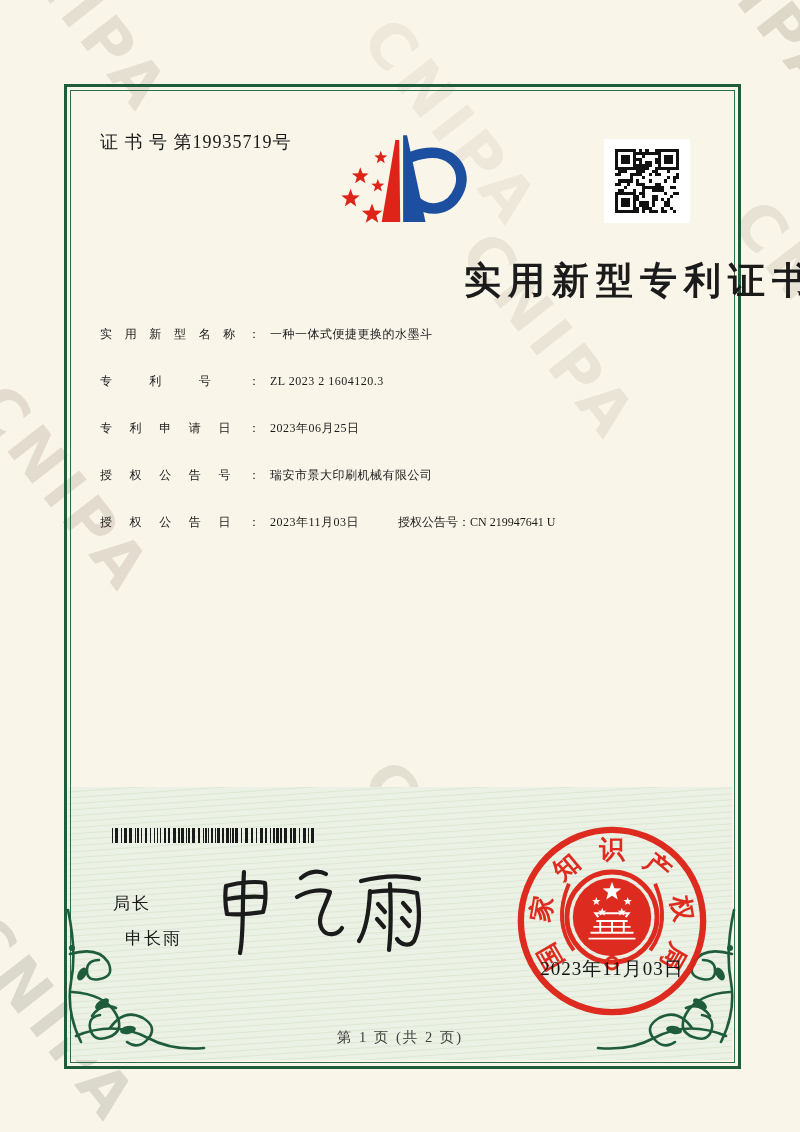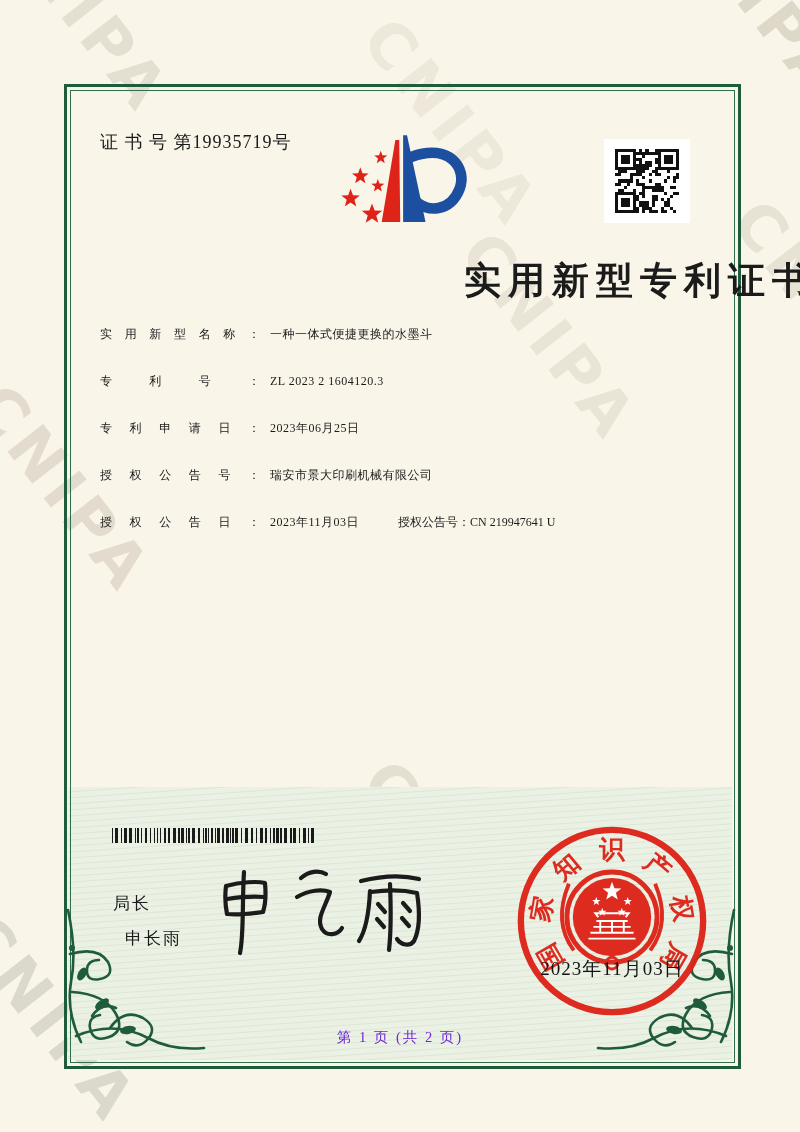--- a/index.html
+++ b/index.html
@@ -63,21 +63,21 @@
   .barcode{position:absolute; left:112px; top:828px; width:206px; height:15px; z-index:5;}
   .barcode .bar{position:absolute; top:0; height:15px; background:#1a1a1a;}
   .director-title{position:absolute; left:113px; top:892px; font-size:17px; letter-spacing:2px; z-index:5;}
   .director-name{position:absolute; left:113px; top:927px; font-size:17px; letter-spacing:2px; z-index:5;margin-left:12px;}
   .signature{position:absolute; left:213px; top:856px; z-index:6;}
   .seal{position:absolute; left:514px; top:823px; z-index:6; opacity:0.96;}
   .seal-char{font-size:26px; font-weight:bold; fill:#DD2418; font-family:"Liberation Serif","DejaVu Serif",serif;}
   .seal-date{position:absolute; left:538px; top:956px; width:148px; text-align:center;
              font-size:19px; color:#141414; z-index:7; letter-spacing:1px;}
   .page-footer{position:absolute; left:0; top:1028px; width:100%; text-align:center;
-               font-size:14.5px; letter-spacing:2px; z-index:5; color:#6d28d9;}
+               font-size:14.5px; letter-spacing:2px; z-index:5; color:#404040;}
   .note-box{position:absolute; left:50%; top:1070px; transform:translateX(-50%);
             background:#ffffff; padding:9px 26px; font-size:16px; letter-spacing:4px; z-index:5;}
 </style>
 </head>
 <body>
 
 <div class="page">
 
   <div class="wm wm1">CNIPA</div>
   <div class="wm wm2">CNIPA</div>

